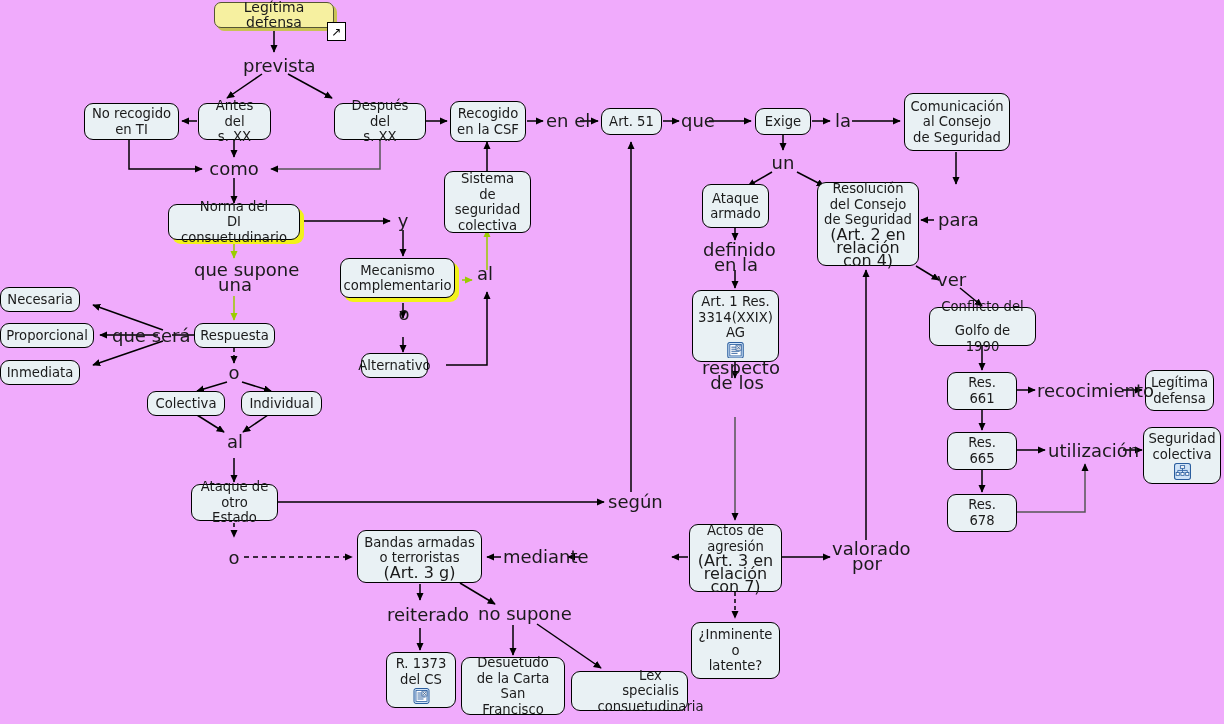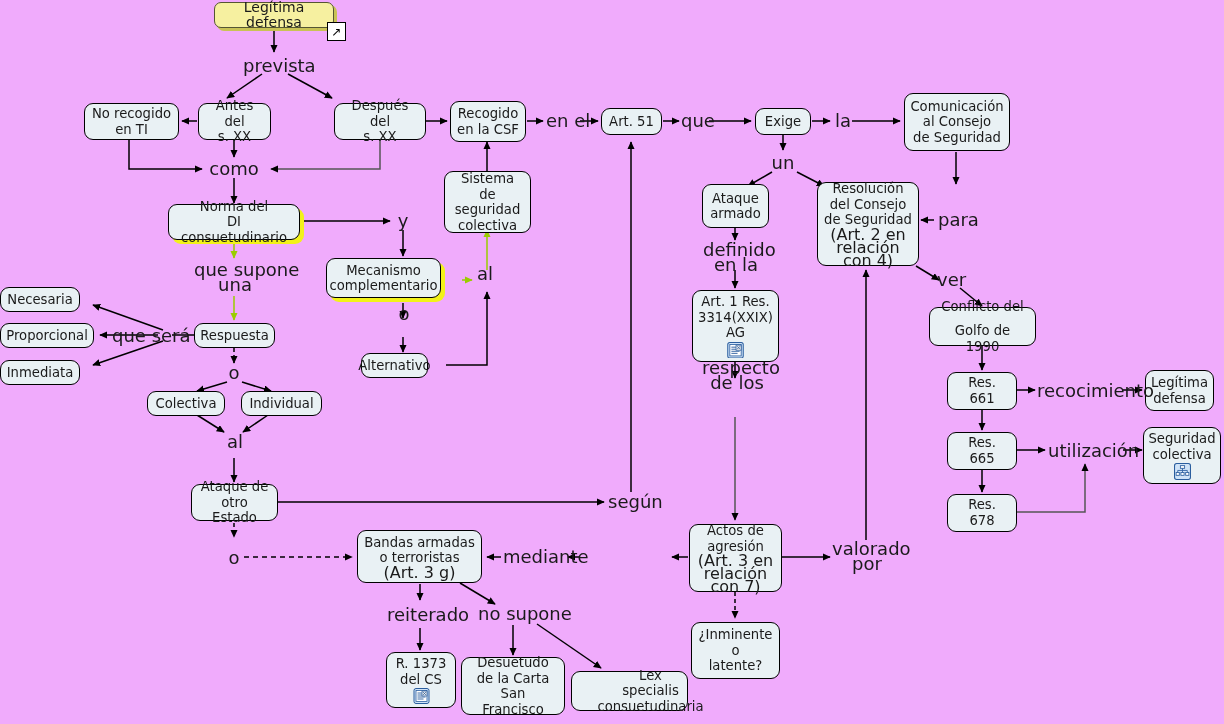--- a/index.html
+++ b/index.html
@@ -251,21 +251,21 @@
     <span>Sistema de</span>
     <span>seguridad</span>
     <span>colectiva</span>
   </div>
 
   <div class="node hl" style="left:168px;top:204px;width:132px;height:36px;">
     <span>Norma del</span>
     <span>DI consuetudinario</span>
   </div>
 
-  <div class="node hl" style="left:326px;top:258px;width:115px;height:40px;">
+  <div class="node hl" style="left:340px;top:258px;width:115px;height:40px;">
     <span>Mecanismo</span>
     <span>complementario</span>
   </div>
 
   <div class="node" style="left:361px;top:353px;width:67px;height:25px;">
     <span>Alternativo</span>
   </div>
 
   <div class="node" style="left:702px;top:184px;width:67px;height:44px;">
     <span>Ataque</span>

